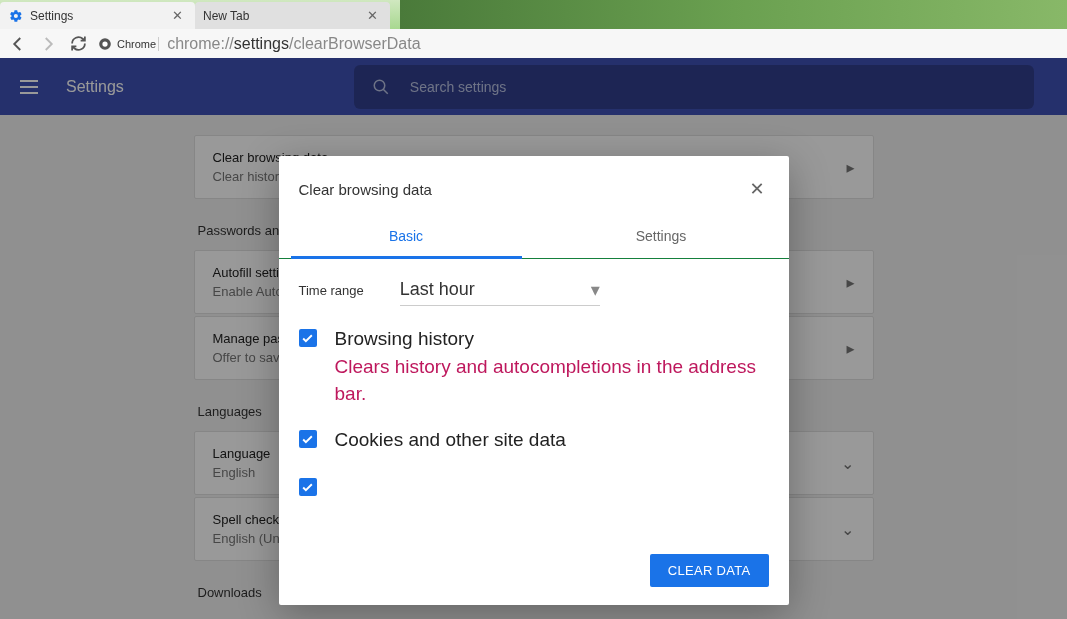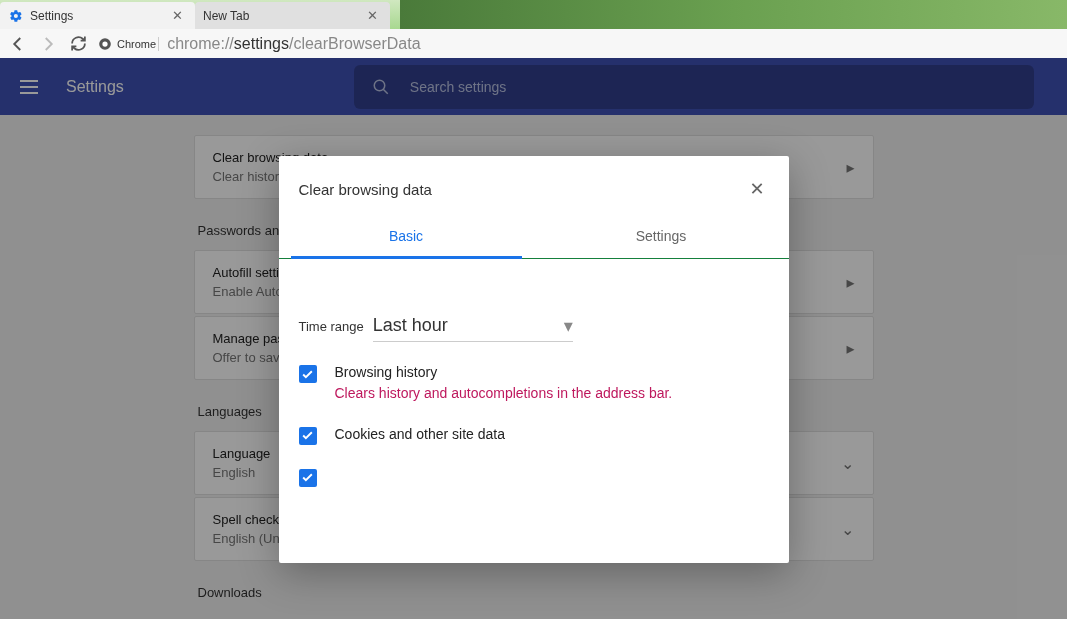--- a/index.html
+++ b/index.html
@@ -43,26 +43,26 @@
 .scrim { position: absolute; top: 58px; left: 0; right: 0; bottom: 0; background: rgba(0,0,0,0.4); }
 .dialog { position: absolute; top: 156px; left: 50%; transform: translateX(-50%); width: 510px; background: #fff; border-radius: 2px; box-shadow: 0 10px 40px rgba(0,0,0,0.3); }
 .dialog-header { padding: 18px 20px 12px; display: flex; align-items: center; }
 .dialog-title { font-size: 15px; color: #333; flex: 1; }
 .dialog-close { cursor: pointer; color: #666; font-size: 18px; padding: 4px; }
 .dialog-tabs { display: flex; border-bottom: 1px solid #15803d; }
 .dialog-tab { flex: 1; text-align: center; padding: 12px 0 14px; font-size: 14px; color: #666; cursor: pointer; position: relative; }
 .dialog-tab.active { color: #1a73e8; font-weight: 500; }
 .dialog-tab.active::after { content: ''; position: absolute; left: 12px; right: 12px; bottom: -1px; height: 3px; background: #1a73e8; }
 .dialog-body { padding: 16px 20px 20px; }
-.time-row { display: flex; align-items: center; gap: 9px; margin-bottom: 22px; font-size: 13px; margin-top: 36px; }
+.time-row { display: flex; align-items: center; gap: 36px; margin-bottom: 22px; font-size: 13px; }
 .time-label { color: #333; }
 .time-select { flex: 0 0 200px; border: none; border-bottom: 1px solid #ccc; padding: 4px 0; font-size: 18px; display: flex; justify-content: space-between; cursor: pointer; color: #333; }
 .check-row { display: flex; gap: 18px; margin-bottom: 22px; }
 .checkbox { width: 18px; height: 18px; background: #1a73e8; border-radius: 2px; display: flex; align-items: center; justify-content: center; flex-shrink: 0; margin-top: 1px; cursor: pointer; }
-.check-text { font-size: 14px; }
+.check-text { font-size: 19px; }
 .check-title { color: #222; margin-bottom: 4px; }
 .check-desc { color: #be185d; line-height: 1.4; }
 .dialog-actions { display: flex; justify-content: flex-end; gap: 10px; padding: 16px 20px 18px; }
 .btn { padding: 9px 18px; font-size: 13px; font-weight: 500; border: none; cursor: pointer; border-radius: 2px; letter-spacing: 0.3px; }
 .btn-cancel { background: transparent; color: #555; }
 .btn-primary { background: #1a73e8; color: #fff; }
 </style>
 </head>
 <body>
 
@@ -226,14 +226,15 @@
       <div class="checkbox">
         <svg width="13" height="13" viewBox="0 0 24 24" fill="none" stroke="#fff" stroke-width="3.5">
             <polyline points="4 12 9 17 20 6"></polyline>
           </svg>
       </div>
       <div class="check-text">
       </div>
     </div>
   </div>
   <div class="dialog-actions">
+    <button class="btn btn-primary">CLEAR DATA</button>
   </div>
 </div>
 
 </body></html>

